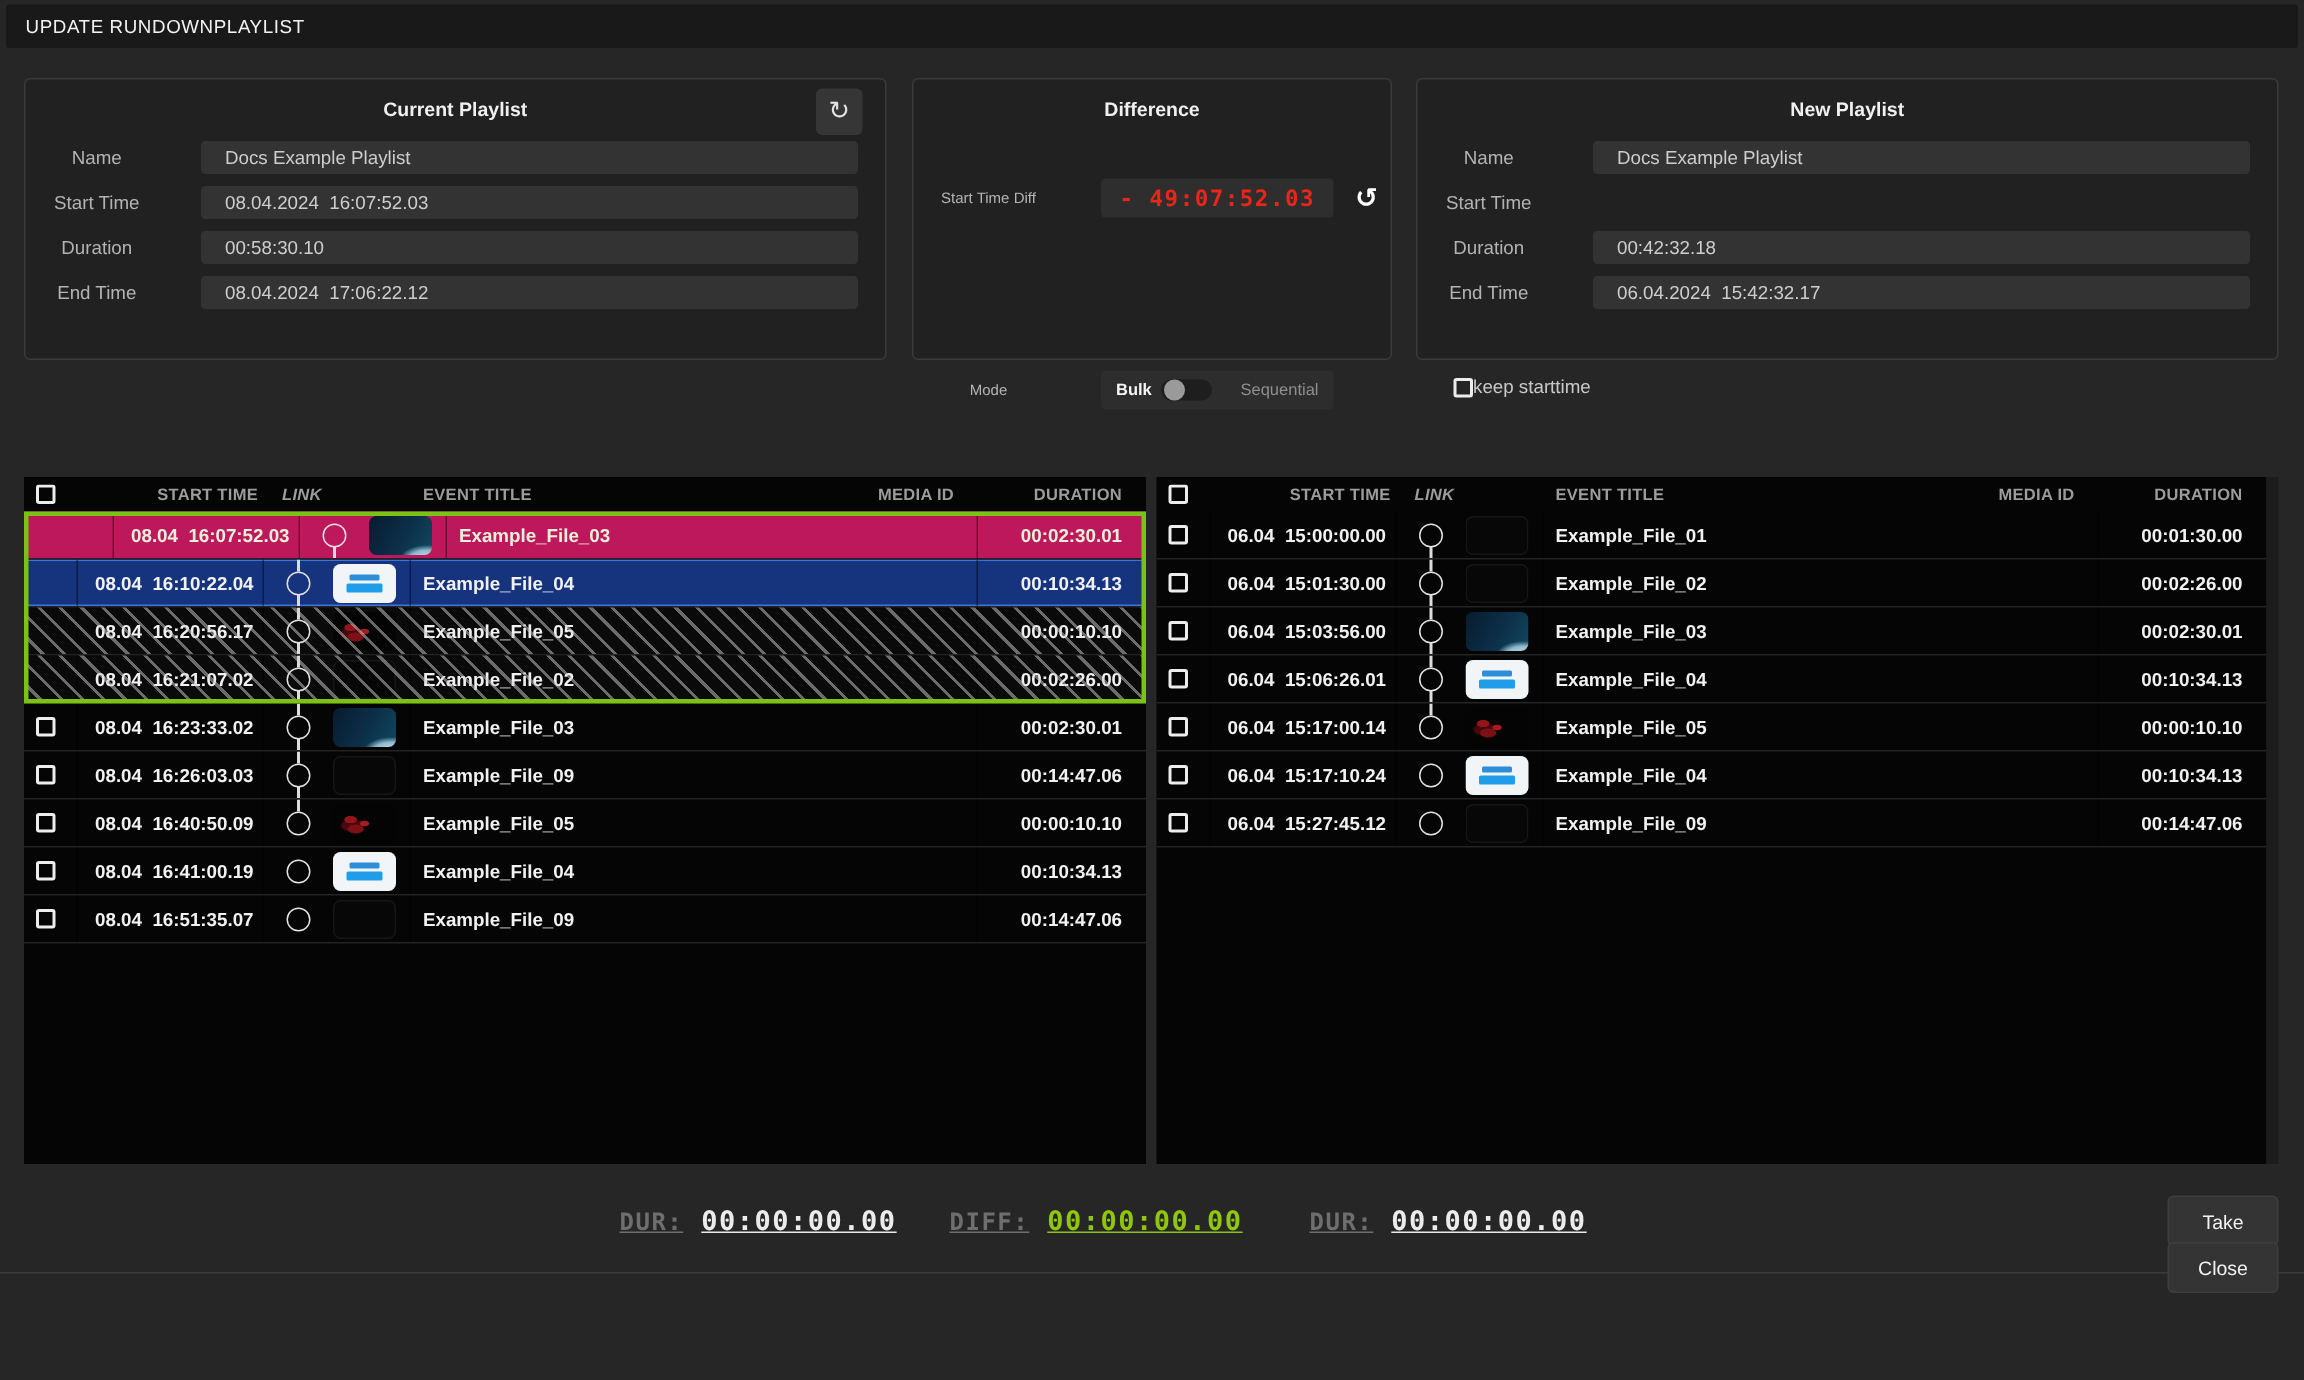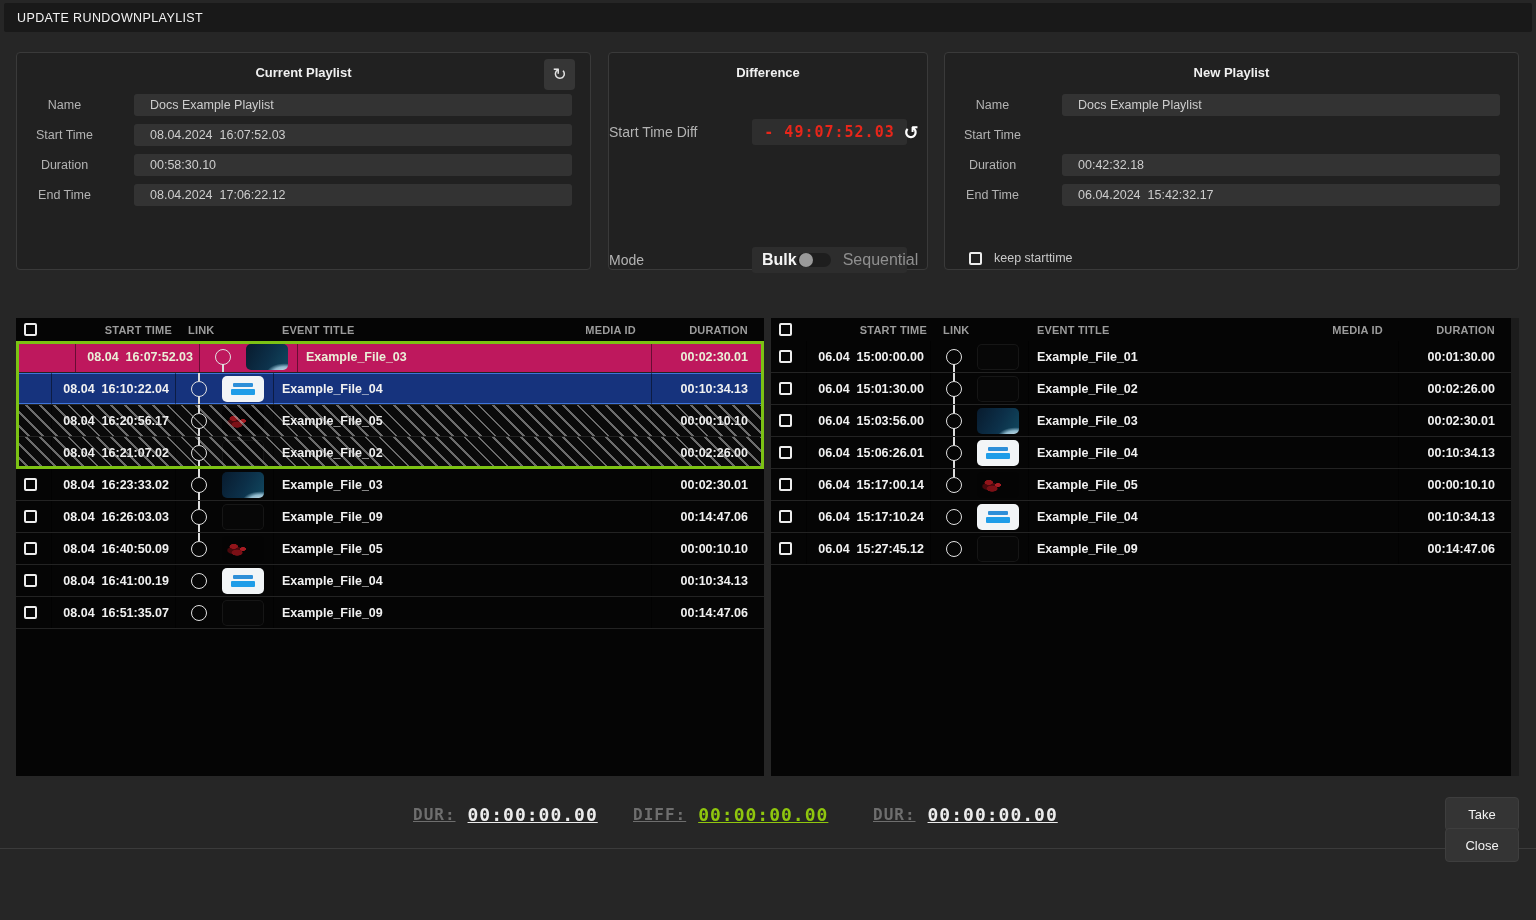--- a/index.html
+++ b/index.html
@@ -12,21 +12,21 @@
   
   .titlebar{
     position:absolute;left:4px;right:4px;top:3px;height:29px;
     background:#191919;border-radius:2px;display:flex;align-items:center;
   }
   .titlebar span{
     padding-left:13px;font-size:12.5px;font-weight:normal;letter-spacing:.4px;color:#f2f2f2;
   }
   
   .panel{
-    position:absolute;top:52px;height:218px;box-sizing:border-box;
+    position:absolute;top:52px;height:188px;box-sizing:border-box;
     background:#212121;border:1px solid #3a3a3a;border-radius:4px;
   }
   .panel--current{left:16px;width:575px;}
   .panel--diff{left:608px;width:320px;}
   .panel--new{left:944px;width:575px;}
   .panel-title{
     position:absolute;top:12px;left:0;right:0;text-align:center;
     font-size:13px;font-weight:bold;color:#f0f0f0;
   }
   .icon-btn{
@@ -40,58 +40,58 @@
     width:95px;text-align:center;margin-right:22px;flex:none;
     font-size:12.5px;color:#b3b3b3;
   }
   .fvalue{
     flex:1;height:22px;background:#333333;border-radius:3px;
     display:flex;align-items:center;padding-left:16px;
     font-size:12.5px;color:#cdcdcd;white-space:pre;
   }
   
   .drow{position:absolute;left:0;height:26px;display:flex;align-items:center;}
-  .dlabel{width:100px;text-align:left;margin-right:43px;flex:none;font-size:14px;color:#b3b3b3;}
+  .dlabel{width:100px;text-align:center;margin-right:25px;flex:none;font-size:10px;color:#b3b3b3;}
   .dfield{
     width:155px;height:26px;background:#2e2e2e;border-radius:3px;box-sizing:border-box;
     display:flex;align-items:center;justify-content:center;white-space:pre;
   }
   .reset-btn{
     position:absolute;left:289px;top:66px;width:26px;height:26px;
     background:transparent;border:none;color:#ffffff;font-size:18px;font-weight:bold;
     padding:0;cursor:pointer;font-family:"DejaVu Sans",sans-serif;
   }
   .mode-pill{
     width:155px;height:26px;background:#2d2d2d;border-radius:3px;box-sizing:border-box;
     display:flex;align-items:center;justify-content:space-between;padding:0 10px;cursor:pointer;
   }
-  .mode-opt{font-size:16px;}
+  .mode-opt{font-size:11px;}
   .mode-opt--active{color:#f5f5f5;font-weight:bold;}
   .mode-opt--inactive{color:#8f8f8f;margin-left:12px;}
   .switch{width:34px;height:14px;background:#1e1e1e;border-radius:7px;position:relative;flex:none;}
   .knob{position:absolute;left:2px;top:0px;width:14px;height:14px;border-radius:50%;background:#9a9a9a;}
   
   .cb{
     display:inline-block;width:13px;height:13px;box-sizing:border-box;
     border:2px solid #ededed;border-radius:2px;background:transparent;flex:none;cursor:pointer;
   }
-  .keeprow{position:absolute;left:24px;top:198px;display:flex;align-items:center;gap:12px;}
+  .keeprow{position:absolute;left:24px;top:198px;display:flex;align-items:center;gap:0;}
   .keeprow .klabel{font-size:12.5px;color:#c9c9c9;}
   
   .table{position:absolute;top:318px;height:458px;background:#050505;}
   #playlist-left{left:16px;width:748px;}
   #playlist-right{left:771px;width:740px;}
   .scrolltrack{position:absolute;left:1511px;top:318px;width:8px;height:458px;background:#1c1c1c;}
   .thead,.trow{
     display:grid;grid-template-columns:36px 124px 46px 52px 1fr 130px 112px;
   }
   .thead{height:23px;align-items:center;}
   .hcell{font-size:11px;color:#9c9c9c;font-weight:600;letter-spacing:.2px;white-space:pre;overflow:hidden;}
   .hcell.right{text-align:right;padding-right:4px;}
-  .hcell.pleft{padding-left:12px;}
+  .hcell.pleft{padding-left:12px;font-style:italic;}
   .hcell.media{padding-right:16px;}
   .hcell.dur{padding-right:16px;}
   .hcell.cbc{padding-left:8px;display:flex;align-items:center;}
   .trow{height:32px;position:relative;border-bottom:1px solid #232323;box-sizing:border-box;cursor:pointer;}
   .cell{
     display:flex;align-items:center;overflow:hidden;white-space:pre;
     font-size:12.5px;font-weight:600;color:#f1f1f1;height:100%;
   }
   .cell-cb{padding-left:8px;border-right:1px solid rgba(0,0,0,.45);}
   .cell-start{justify-content:flex-end;padding-right:6px;border-right:1px solid rgba(0,0,0,.45);}

